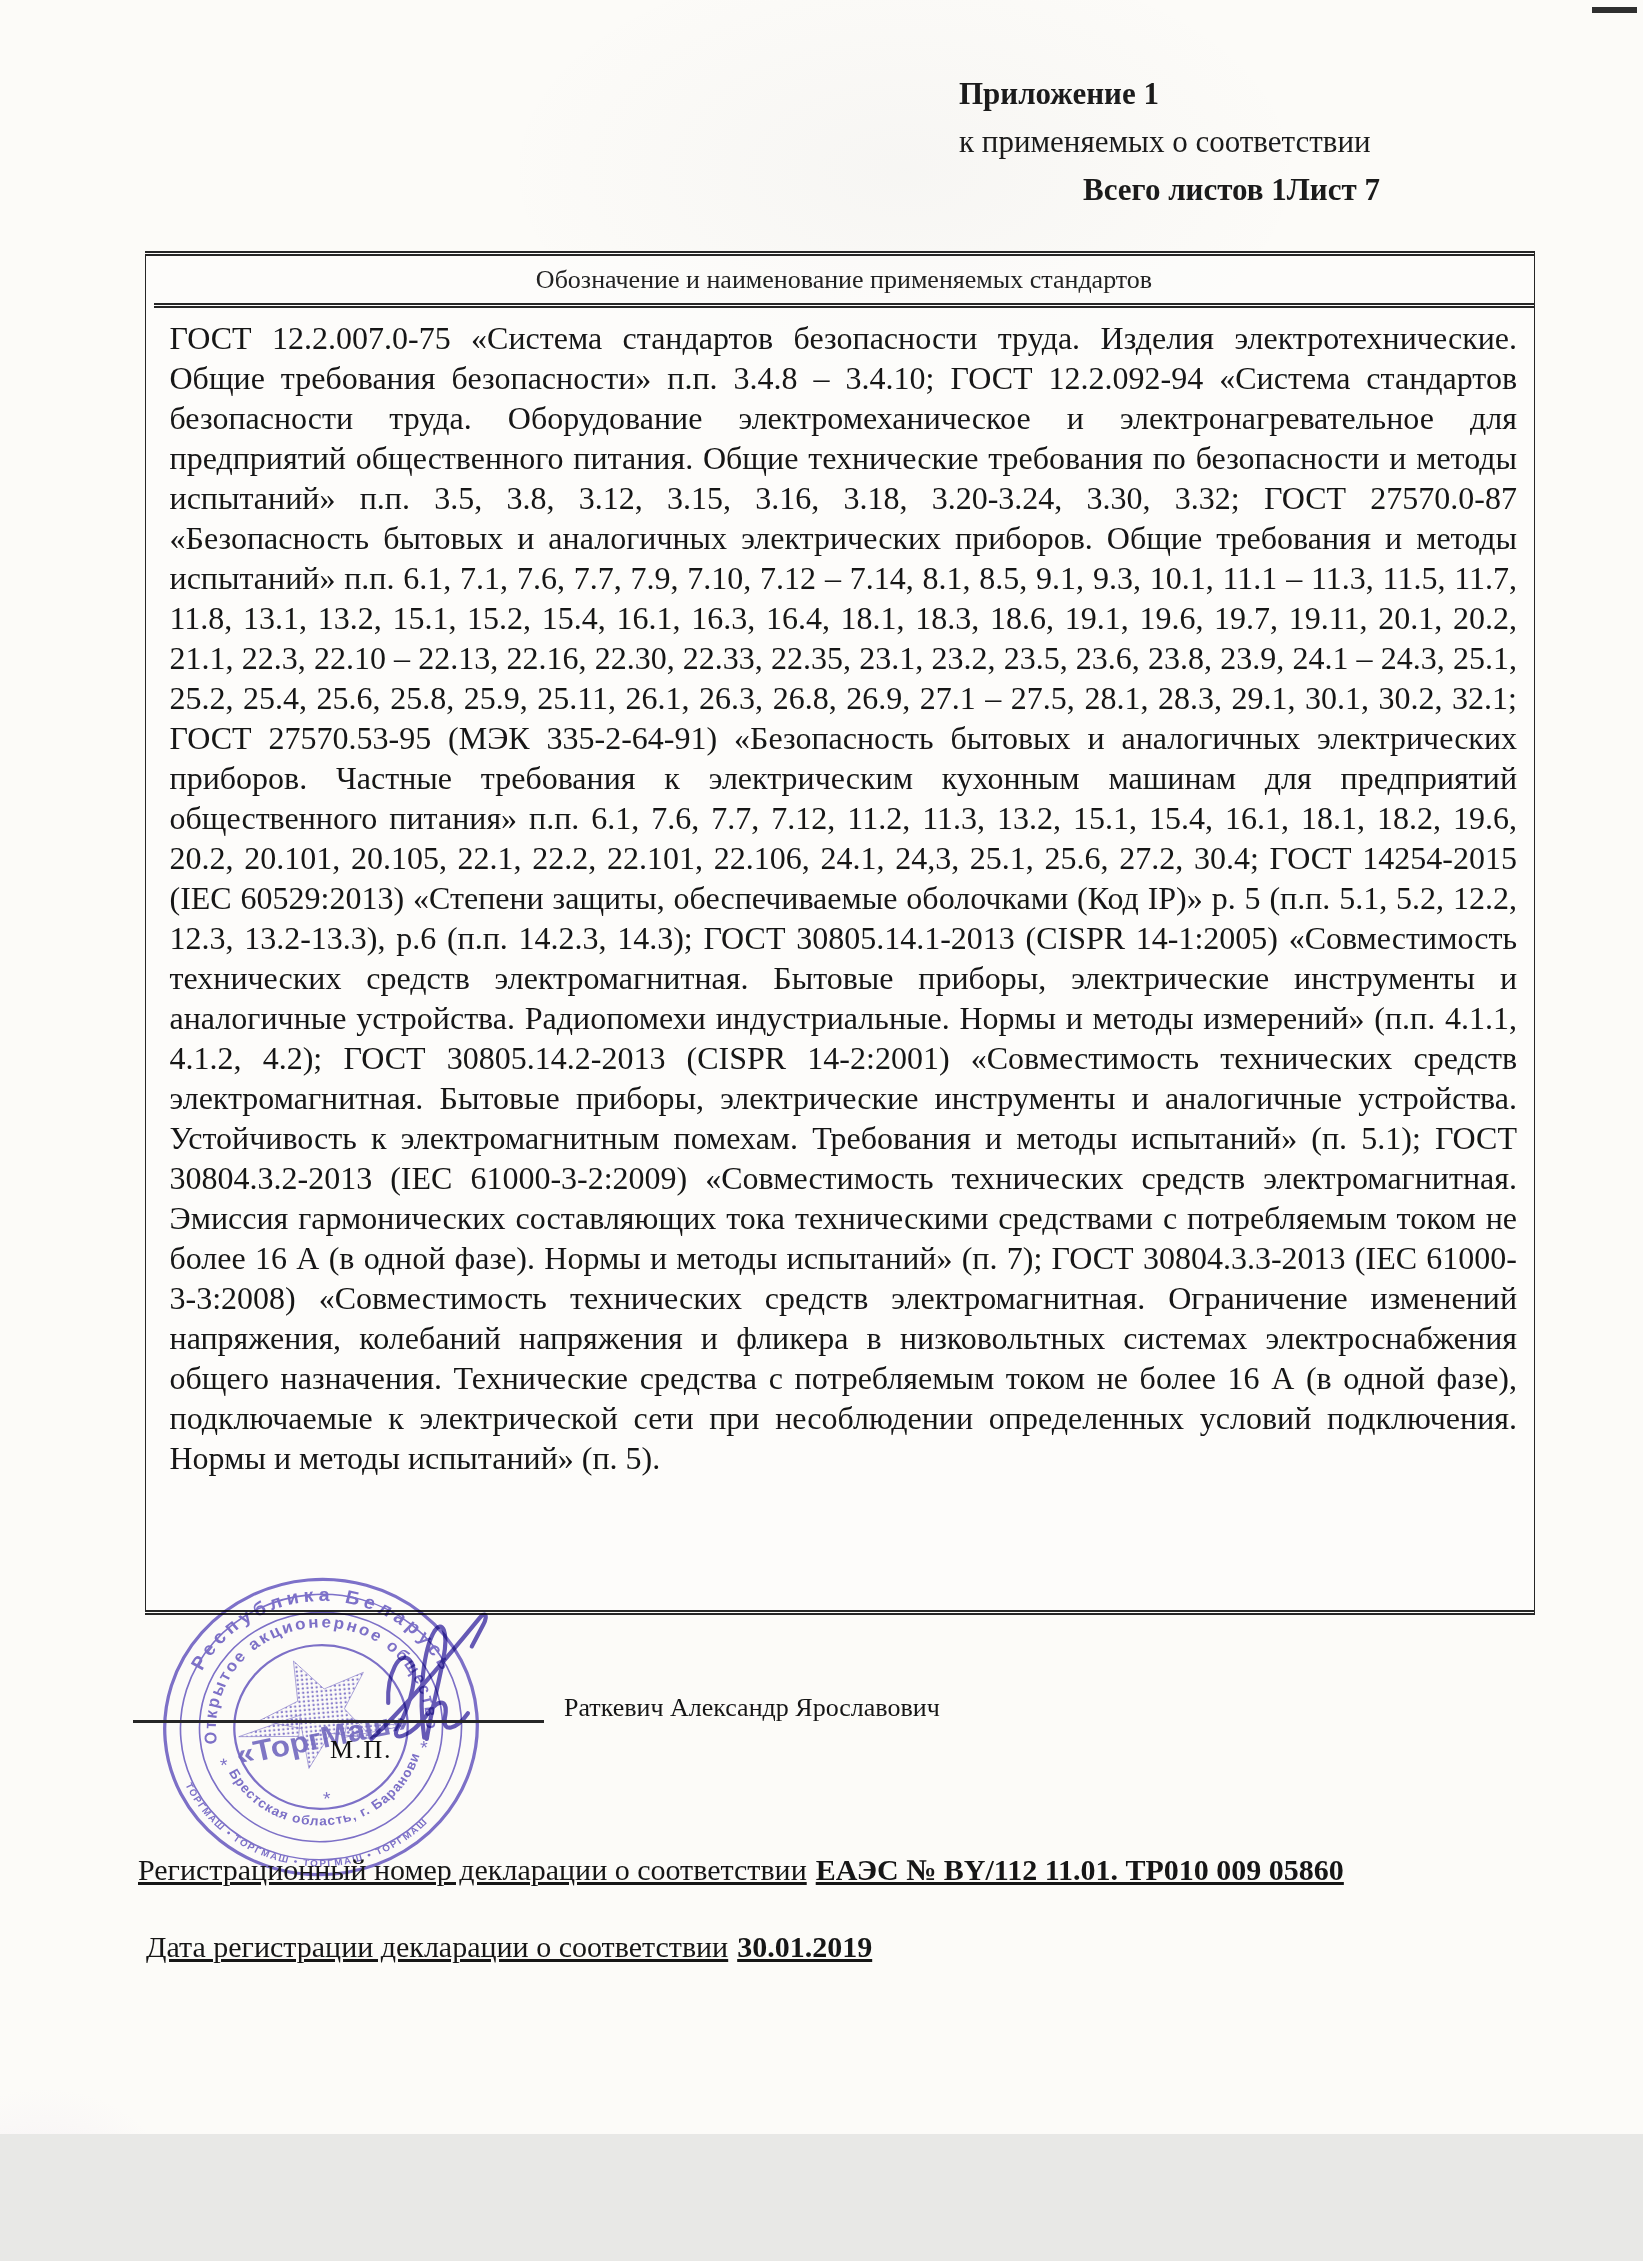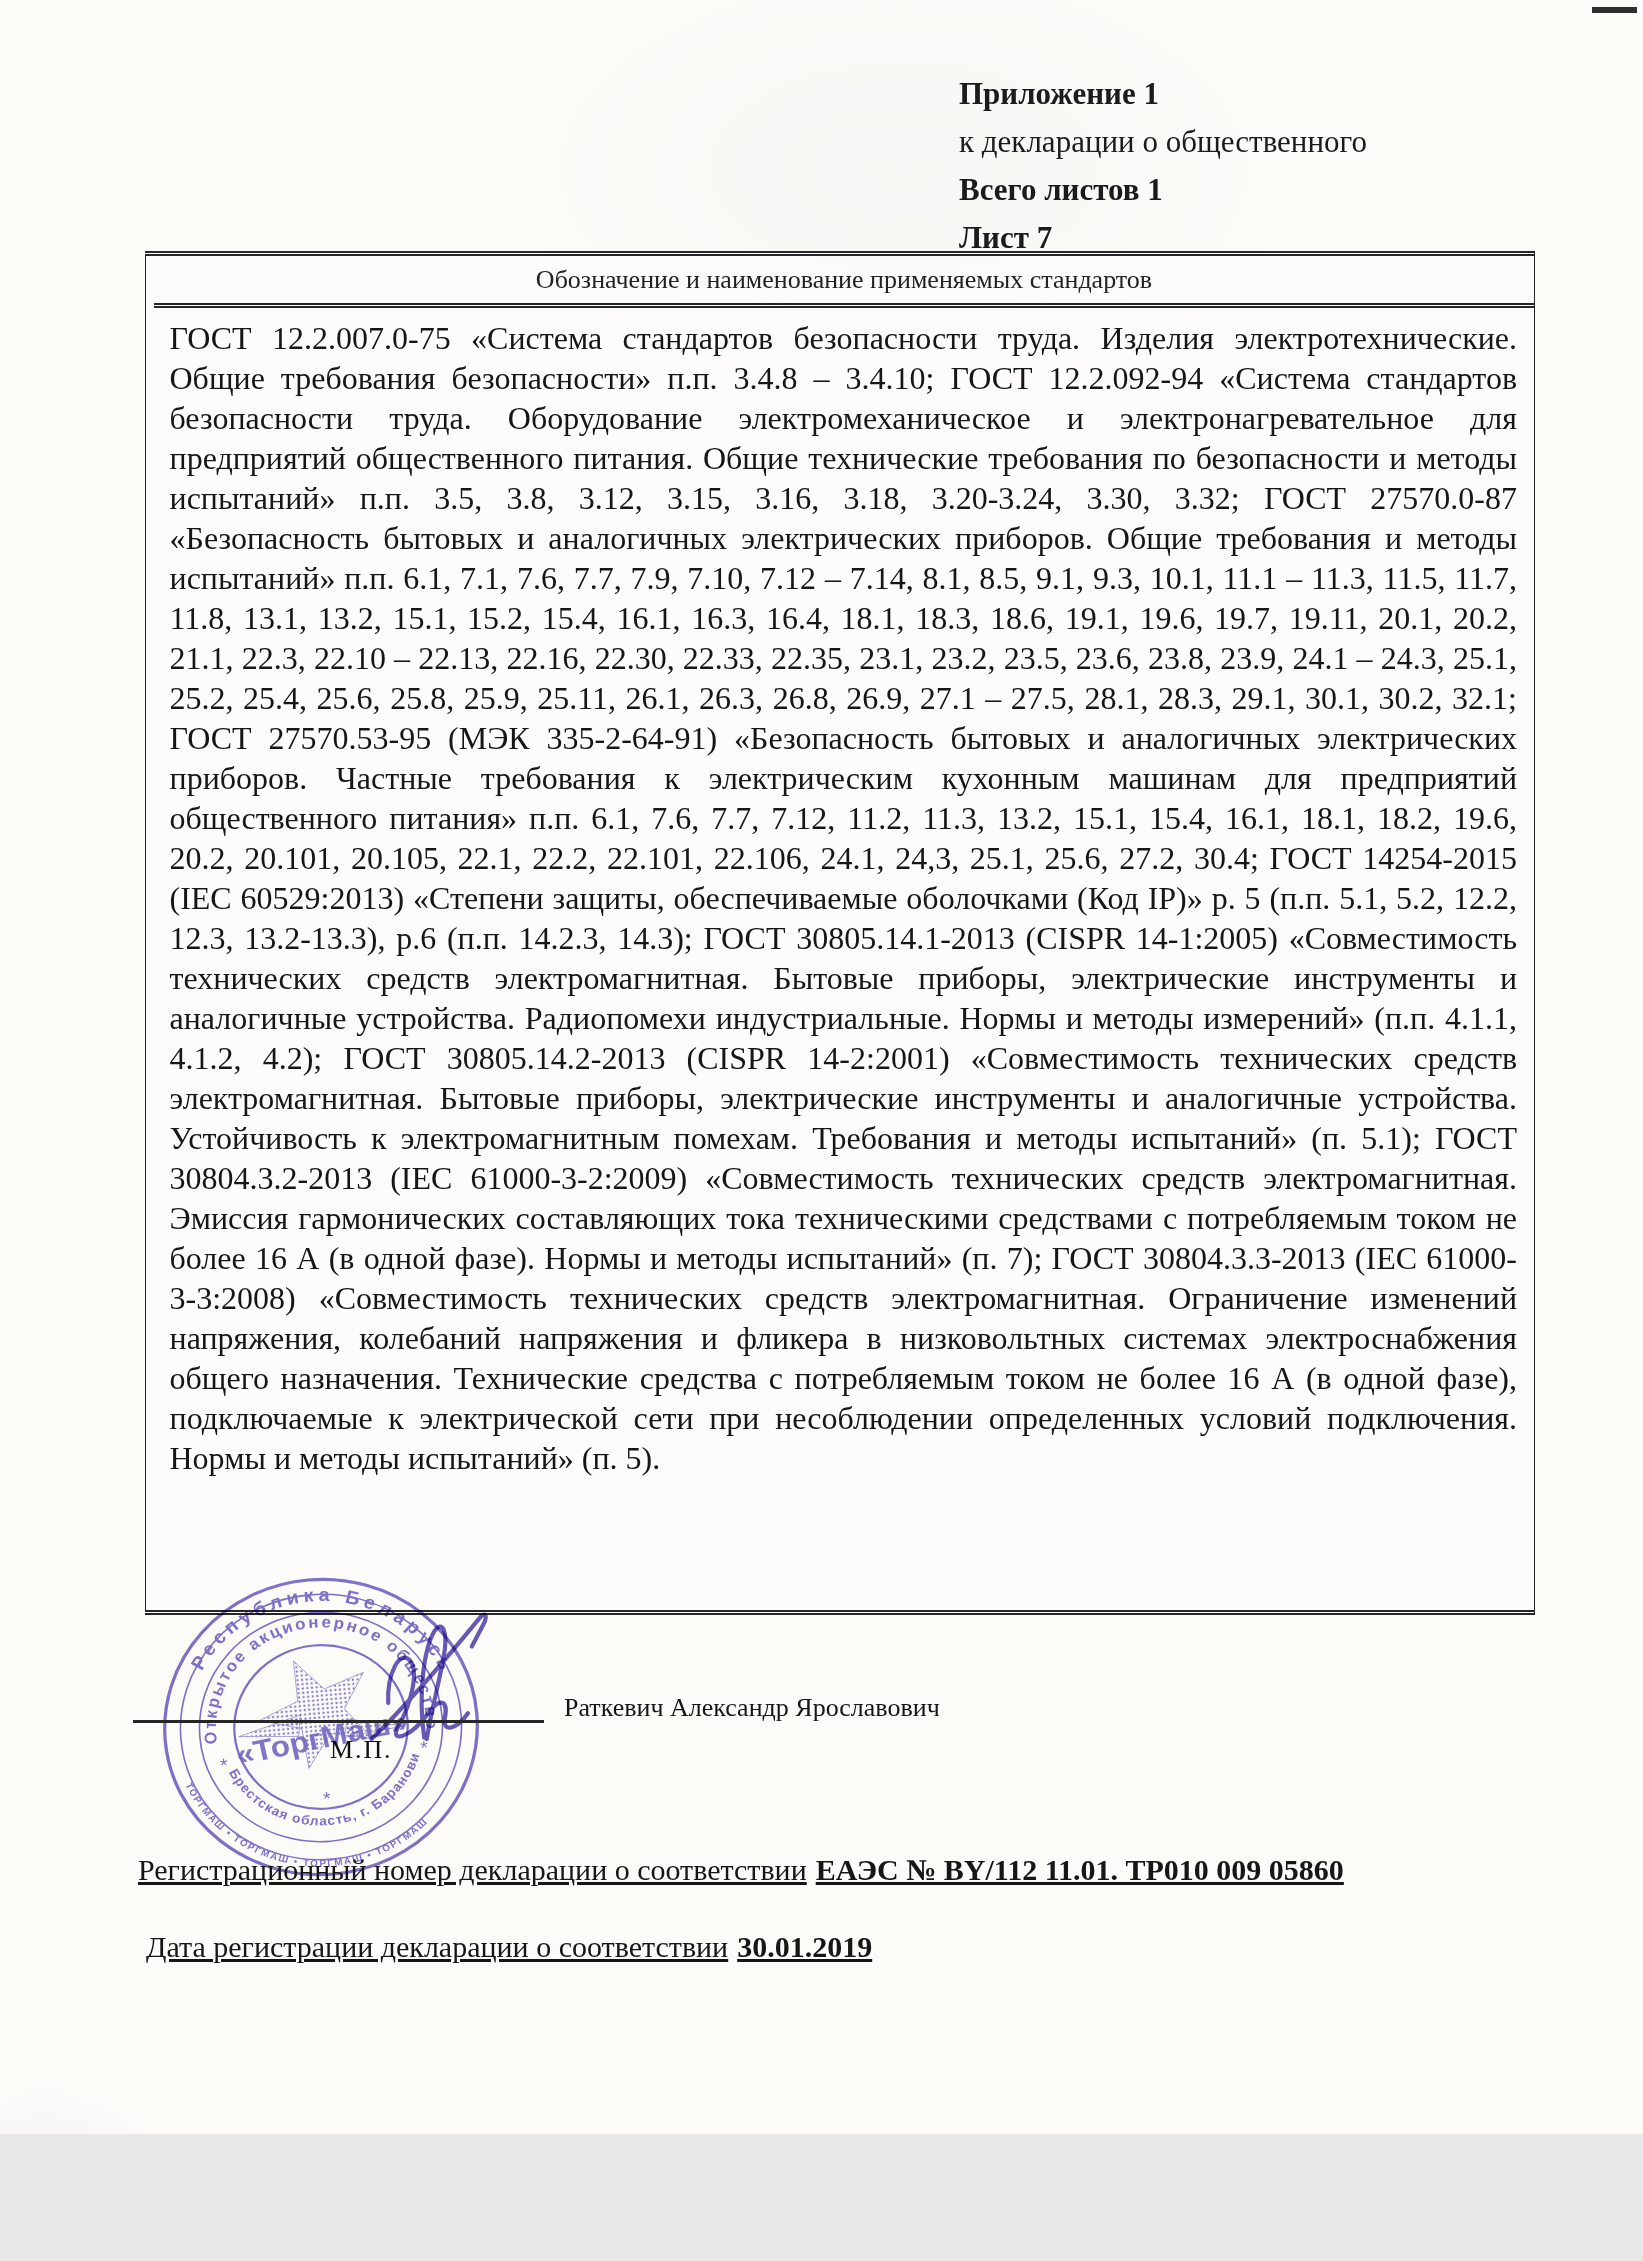--- a/index.html
+++ b/index.html
@@ -29,21 +29,20 @@
     left: 959px; top: 70px;
     width: 545px;
     font-size: 31px;
     line-height: 48px;
     white-space: nowrap;
   }
   .doc-header .bold { font-weight: bold; }
   .doc-header .sheets-row {
     display: flex;
     justify-content: center;
-    flex-direction: column;
   }
   
   .standards-table {
     position: absolute;
     left: 145px; top: 251px;
     width: 1390px; height: 1364px;
     border: 1.9px solid #262626;
     border-top: 5.2px double #262626;
     border-bottom: 5.8px double #262626;
     background: rgba(255,255,255,0.35);
@@ -119,21 +118,21 @@
 </style>
 </head>
 <body>
 
 <div class="page">
 
   <div class="scan-mark-tr"></div>
 
   <div class="doc-header">
     <div class="bold">Приложение 1</div>
-    <div>к декларации о общественного</div>
+    <div>к применяемых о соответствии</div>
     <div class="sheets-row">
       <span class="bold">Всего листов 1</span>
       <span class="bold">Лист 7</span>
     </div>
   </div>
 
   <div class="standards-table">
     <div class="thead">Обозначение и наименование применяемых стандартов</div>
     <div class="tbody">ГОСТ 12.2.007.0-75 «Система стандартов безопасности труда. Изделия электротехнические. Общие требования безопасности» п.п. 3.4.8 – 3.4.10; ГОСТ 12.2.092-94 «Система стандартов безопасности труда. Оборудование электромеханическое и электронагревательное для предприятий общественного питания. Общие технические требования по безопасности и методы испытаний» п.п. 3.5, 3.8, 3.12, 3.15, 3.16, 3.18, 3.20-3.24, 3.30, 3.32; ГОСТ 27570.0-87 «Безопасность бытовых и аналогичных электрических приборов. Общие требования и методы испытаний» п.п. 6.1, 7.1, 7.6, 7.7, 7.9, 7.10, 7.12 – 7.14, 8.1, 8.5, 9.1, 9.3, 10.1, 11.1 – 11.3, 11.5, 11.7, 11.8, 13.1, 13.2, 15.1, 15.2, 15.4, 16.1, 16.3, 16.4, 18.1, 18.3, 18.6, 19.1, 19.6, 19.7, 19.11, 20.1, 20.2, 21.1, 22.3, 22.10 – 22.13, 22.16, 22.30, 22.33, 22.35, 23.1, 23.2, 23.5, 23.6, 23.8, 23.9, 24.1 – 24.3, 25.1, 25.2, 25.4, 25.6, 25.8, 25.9, 25.11, 26.1, 26.3, 26.8, 26.9, 27.1 – 27.5, 28.1, 28.3, 29.1, 30.1, 30.2, 32.1; ГОСТ 27570.53-95 (МЭК 335-2-64-91) «Безопасность бытовых и аналогичных электрических приборов. Частные требования к электрическим кухонным машинам для предприятий общественного питания» п.п. 6.1, 7.6, 7.7, 7.12, 11.2, 11.3, 13.2, 15.1, 15.4, 16.1, 18.1, 18.2, 19.6, 20.2, 20.101, 20.105, 22.1, 22.2, 22.101, 22.106, 24.1, 24,3, 25.1, 25.6, 27.2, 30.4; ГОСТ 14254-2015 (IEC 60529:2013) «Степени защиты, обеспечиваемые оболочками (Код IP)» р. 5 (п.п. 5.1, 5.2, 12.2, 12.3, 13.2-13.3), р.6 (п.п. 14.2.3, 14.3); ГОСТ 30805.14.1-2013 (CISPR 14-1:2005) «Совместимость технических средств электромагнитная. Бытовые приборы, электрические инструменты и аналогичные устройства. Радиопомехи индустриальные. Нормы и методы измерений» (п.п. 4.1.1, 4.1.2, 4.2); ГОСТ 30805.14.2-2013 (CISPR 14-2:2001) «Совместимость технических средств электромагнитная. Бытовые приборы, электрические инструменты и аналогичные устройства. Устойчивость к электромагнитным помехам. Требования и методы испытаний» (п. 5.1); ГОСТ 30804.3.2-2013 (IEC 61000-3-2:2009) «Совместимость технических средств электромагнитная. Эмиссия гармонических составляющих тока техническими средствами с потребляемым током не более 16 А (в одной фазе). Нормы и методы испытаний» (п. 7); ГОСТ 30804.3.3-2013 (IEC 61000-3-3:2008) «Совместимость технических средств электромагнитная. Ограничение изменений напряжения, колебаний напряжения и фликера в низковольтных системах электроснабжения общего назначения. Технические средства с потребляемым током не более 16 А (в одной фазе), подключаемые к электрической сети при несоблюдении определенных условий подключения. Нормы и методы испытаний» (п. 5).</div>
   </div>

